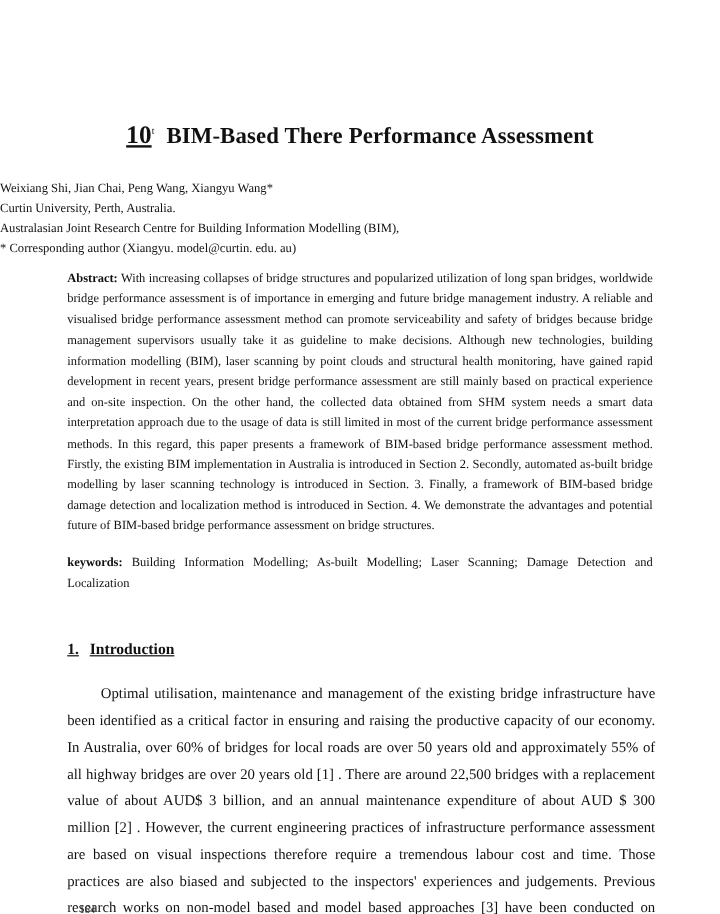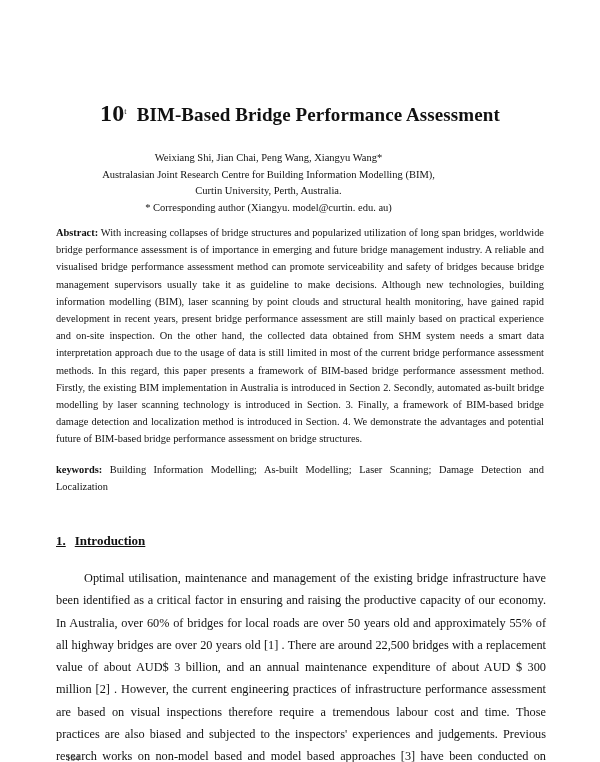--- a/index.html
+++ b/index.html
@@ -1,43 +1,43 @@
 <!DOCTYPE html>
 <html><head>
 <meta charset="utf-8">
 <style>
   html, body { margin: 0; padding: 0; background: #ffffff; }
   body { width: 600px; height: 762px; overflow: hidden; position: relative; font-family: "Liberation Serif", "DejaVu Serif", serif; color: #111; }
   .page { position: absolute; left: 0; top: 0; width: 600px; height: 762px; }
   .title { position: absolute; top: 100px; left: 0; width: 600px; text-align: center; font-weight: bold; font-size: 19px; letter-spacing: 0.1px; }
-  .title .num { font-size: 24px; }
+  .title .num { font-size: 21px; text-decoration: underline; }
   .title .sup { font-size: 8px; vertical-align: super; font-weight: normal; margin-right: 10px; }
-  .authors { position: absolute; top: 150px; left: 0; width: 537px; text-align: center; font-size: 10.5px; line-height: 16.5px; }
+  .authors { position: absolute; top: 150px; left: 0; width: 537px; text-align: left; font-size: 10.5px; line-height: 16.5px; }
   .abstract { position: absolute; top: 224px; left: 56px; width: 488px; font-size: 10.4px; line-height: 17.2px; text-align: justify; }
   .abstract b { font-weight: bold; }
   .keywords { position: absolute; top: 461px; left: 56px; width: 488px; font-size: 10.4px; line-height: 17.2px; text-align: justify; }
   .section-heading { position: absolute; top: 533px; left: 56px; font-weight: bold; font-size: 13px; text-decoration: underline; }
   .section-heading .secnum { margin-right: 9px; }
   .body-text { position: absolute; top: 567px; left: 56px; width: 490px; font-size: 12.3px; line-height: 22.3px; text-align: justify; }
   .body-text .indent { display: inline-block; width: 28px; }
   .page-number { position: absolute; top: 753px; left: 66px; font-size: 9px; color: #333; }
 </style>
 </head>
 <body>
 
 <div class="page">
 
   <div class="title">
-    <span class="num">10</span><span class="sup">t</span><span>BIM-Based Bridge Performance Assessment</span>
+    <span class="num">10</span><span class="sup">t</span><span>BIM-Based There Performance Assessment</span>
   </div>
 
   <div class="authors">
     <div>Weixiang Shi, Jian Chai, Peng Wang, Xiangyu Wang*</div>
+    <div>Curtin University, Perth, Australia.</div>
     <div>Australasian Joint Research Centre for Building Information Modelling (BIM),</div>
-    <div>Curtin University, Perth, Australia.</div>
     <div>* Corresponding author (Xiangyu. model@curtin. edu. au)</div>
   </div>
 
   <div class="abstract">
     <b>Abstract:</b>
     <span>With increasing collapses of bridge structures and popularized utilization of long span bridges, worldwide bridge performance assessment is of importance in emerging and future bridge management industry. A reliable and visualised bridge performance assessment method can promote serviceability and safety of bridges because bridge management supervisors usually take it as guideline to make decisions. Although new technologies, building information modelling (BIM), laser scanning by point clouds and structural health monitoring, have gained rapid development in recent years, present bridge performance assessment are still mainly based on practical experience and on-site inspection. On the other hand, the collected data obtained from SHM system needs a smart data interpretation approach due to the usage of data is still limited in most of the current bridge performance assessment methods. In this regard, this paper presents a framework of BIM-based bridge performance assessment method. Firstly, the existing BIM implementation in Australia is introduced in Section 2. Secondly, automated as-built bridge modelling by laser scanning technology is introduced in Section. 3. Finally, a framework of BIM-based bridge damage detection and localization method is introduced in Section. 4. We demonstrate the advantages and potential future of BIM-based bridge performance assessment on bridge structures.</span>
   </div>
 
   <div class="keywords">
     <b>keywords:</b>

